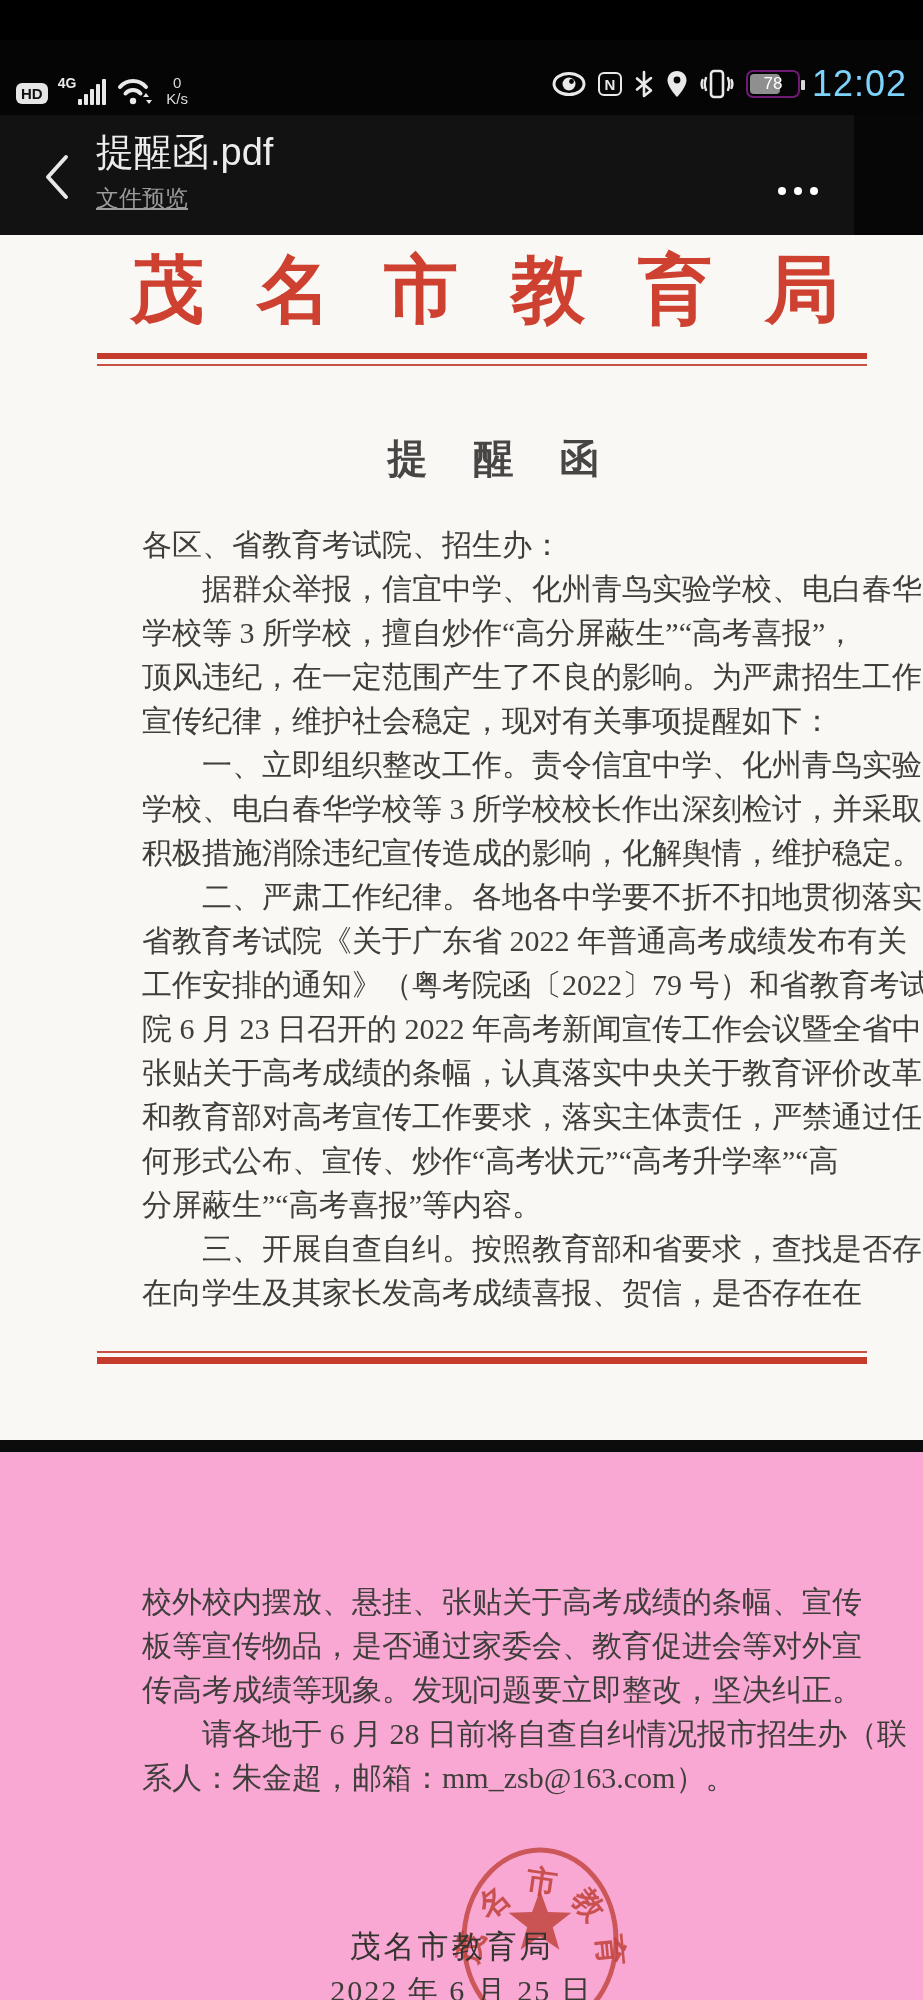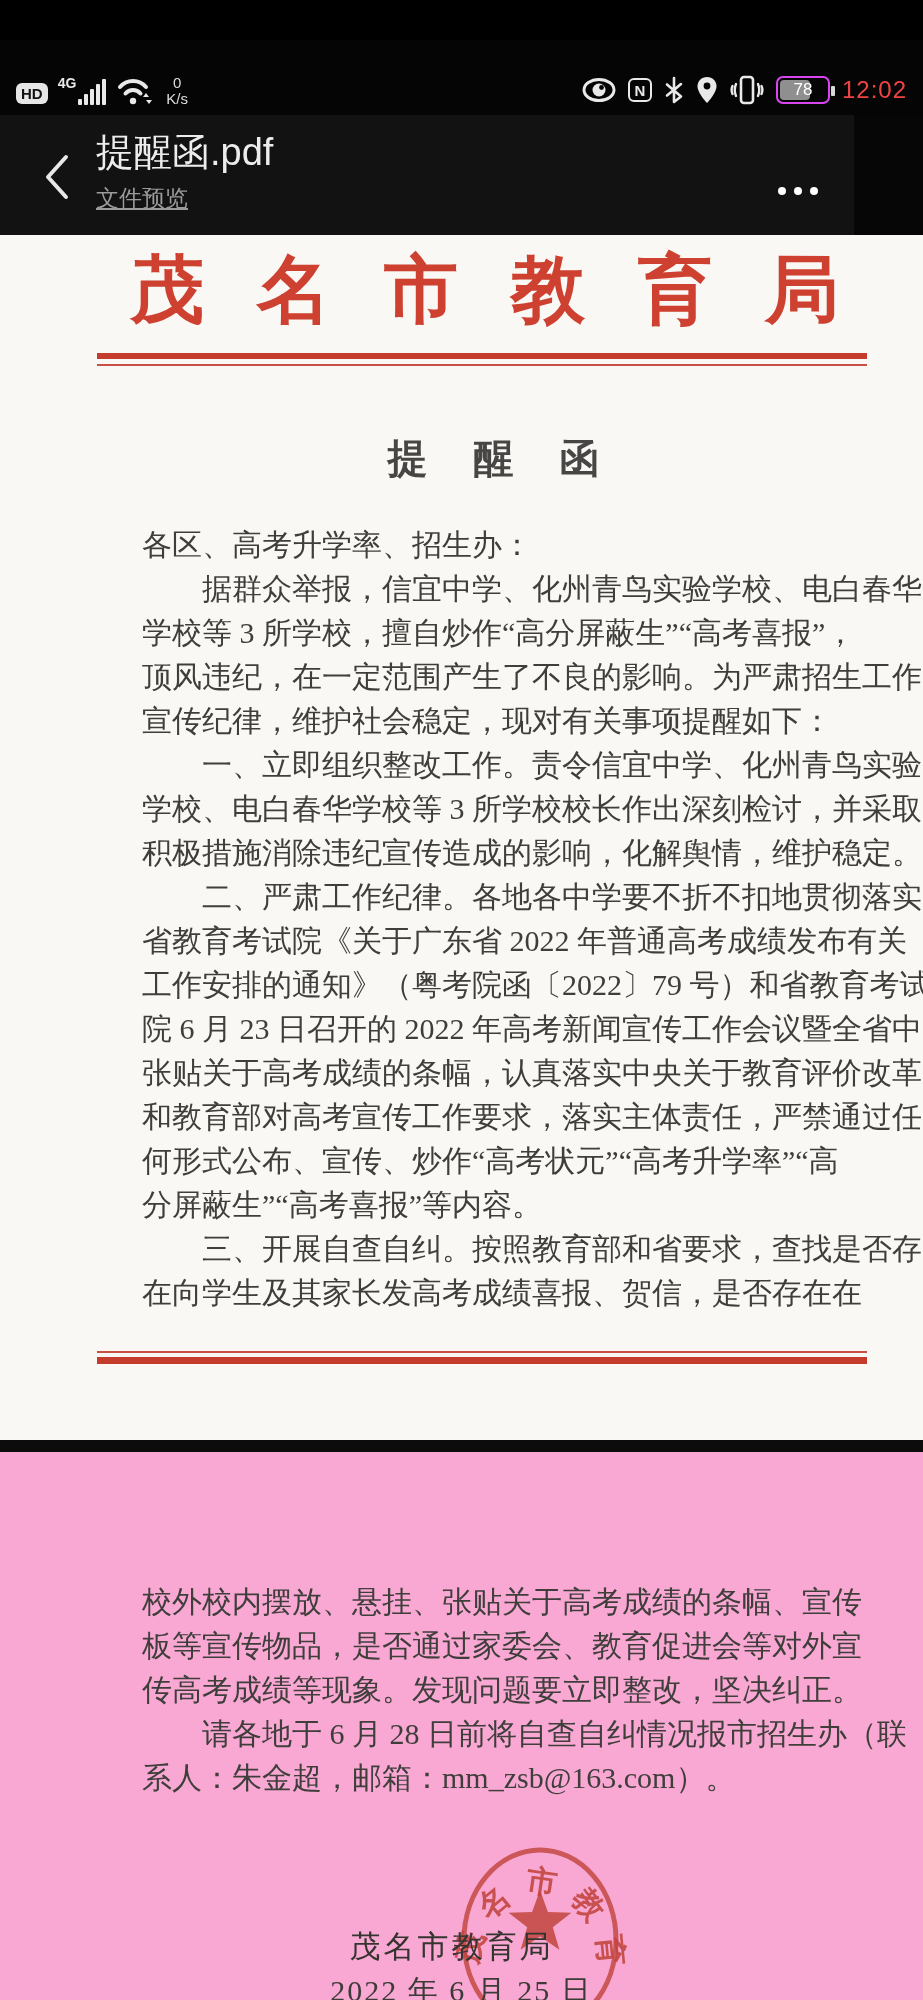--- a/index.html
+++ b/index.html
@@ -13,26 +13,26 @@
   .sb-left,.sb-right{display:flex;align-items:flex-end;gap:10px;}
   .hd-badge{background:#e6e6e6;color:#121212;font-weight:bold;font-size:15px;
             border-radius:6px;padding:3px 5px;line-height:1;margin-bottom:3px;}
   .net{position:relative;display:flex;align-items:flex-end;margin-bottom:2px;}
   .net-label{font-size:14px;font-weight:bold;position:relative;top:-14px;margin-right:2px;}
   .bars{display:flex;align-items:flex-end;gap:2px;}
   .bars i{display:block;width:4px;background:#e9e9e9;border-radius:1px;}
   .speed{display:flex;flex-direction:column;align-items:center;font-size:15px;line-height:16px;
          color:#dcdcdc;margin-bottom:0;}
   .sb-right{gap:12px;align-items:center;padding-bottom:2px;}
-  .battery{position:relative;width:54px;height:28px;border:2px solid #d946ef;border-radius:7px;
+  .battery{position:relative;width:54px;height:28px;border:2px solid #701a75;border-radius:7px;
            display:flex;align-items:center;justify-content:center;box-sizing:border-box;}
   .battery .fill{position:absolute;left:2px;top:2px;bottom:2px;width:60%;background:#8f8f8f;border-radius:4px;}
   .battery .pct{position:relative;font-size:17px;color:#fff;}
   .battery .nub{position:absolute;right:-7px;top:8px;width:4px;height:10px;background:#d9d9d9;border-radius:1px;}
-  .clock{font-size:24px;color:#ef4444;letter-spacing:1px;}
+  .clock{font-size:36px;color:#7dd3fc;letter-spacing:1px;}
   .nfc{width:24px;height:24px;border:2px solid #e9e9e9;border-radius:6px;display:flex;
        align-items:center;justify-content:center;font-size:15px;font-weight:bold;box-sizing:border-box;}
 
   
   .appbar{position:absolute;top:75px;left:0;width:854px;height:120px;background:#121212;}
   .back{position:absolute;left:40px;top:36px;width:40px;height:52px;cursor:pointer;}
   .titleblock{position:absolute;left:96px;top:14px;}
   .apptitle{font-size:38px;color:#ececec;line-height:46px;}
   .appsub{font-size:23px;color:#9b9b9b;margin-top:8px;text-decoration:underline;}
   .dots{position:absolute;right:36px;top:72px;display:flex;gap:8px;cursor:pointer;}
@@ -170,21 +170,21 @@
       <span>教</span>
       <span>育</span>
       <span>局</span>
     </div>
     <div class="rule-top-a"></div>
     <div class="rule-top-b"></div>
 
     <div class="doctitle">提 醒 函</div>
 
     <div class="body1">
-      <div class="dline salutation">各区、高考升学率、招生办：</div>
+      <div class="dline salutation">各区、省教育考试院、招生办：</div>
       <div class="dline ind">据群众举报，信宜中学、化州青鸟实验学校、电白春华</div>
       <div class="dline">学校等 3 所学校，擅自炒作“高分屏蔽生”“高考喜报”，</div>
       <div class="dline">顶风违纪，在一定范围产生了不良的影响。为严肃招生工作</div>
       <div class="dline end">宣传纪律，维护社会稳定，现对有关事项提醒如下：</div>
       <div class="dline ind">一、立即组织整改工作。责令信宜中学、化州青鸟实验</div>
       <div class="dline">学校、电白春华学校等 3 所学校校长作出深刻检讨，并采取</div>
       <div class="dline">积极措施消除违纪宣传造成的影响，化解舆情，维护稳定。</div>
       <div class="dline ind">二、严肃工作纪律。各地各中学要不折不扣地贯彻落实</div>
       <div class="dline">省教育考试院《关于广东省 2022 年普通高考成绩发布有关</div>
       <div class="dline">工作安排的通知》（粤考院函〔2022〕79 号）和省教育考试</div>

